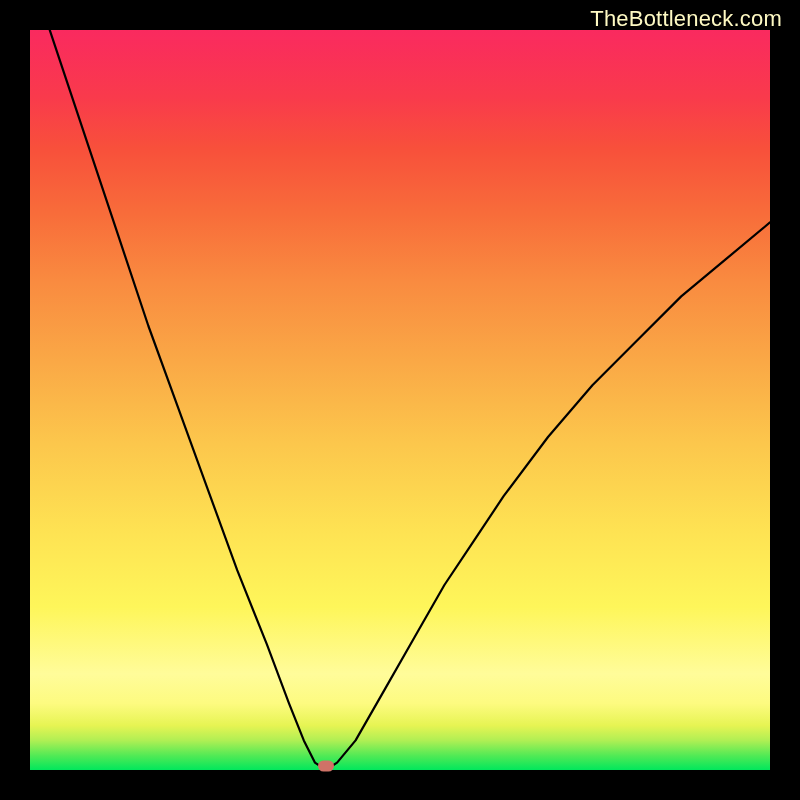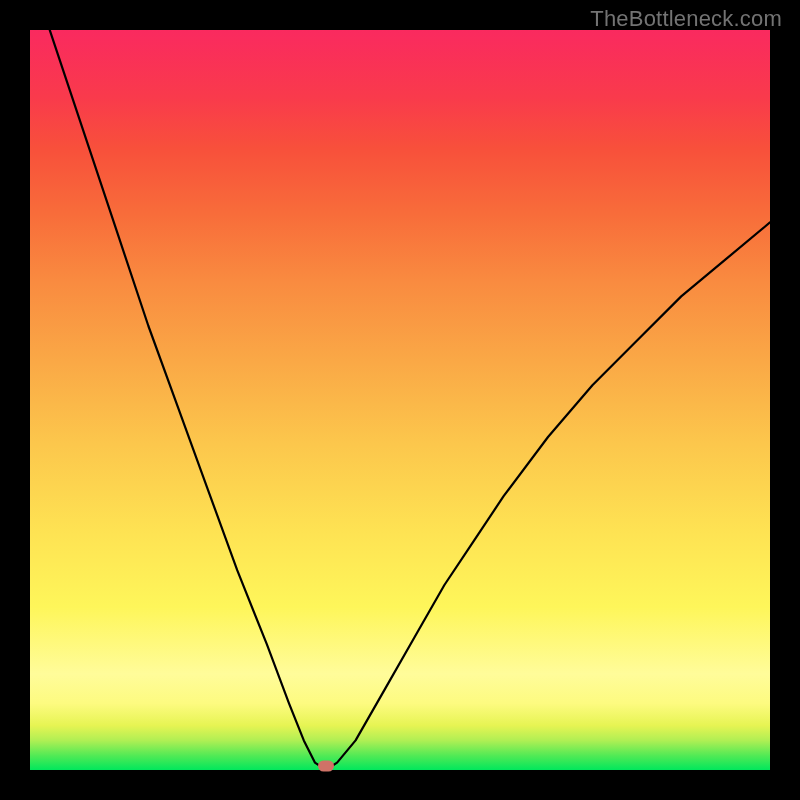--- a/index.html
+++ b/index.html
@@ -40,21 +40,21 @@
       #f86d3a 75%,
       #f8503b 84%,
       #f93a4c 91%,
       #fa2a5f 100%
     );
   }
   .watermark {
     position: absolute;
     top: 6px;
     right: 18px;
-    color: #737373;
+    color: #fef9c3;
     font-size: 22px;
     letter-spacing: 0.2px;
     user-select: none;
   }
   .curve-svg {
     position: absolute;
     left: 30px;
     top: 30px;
     width: 740px;
     height: 740px;

